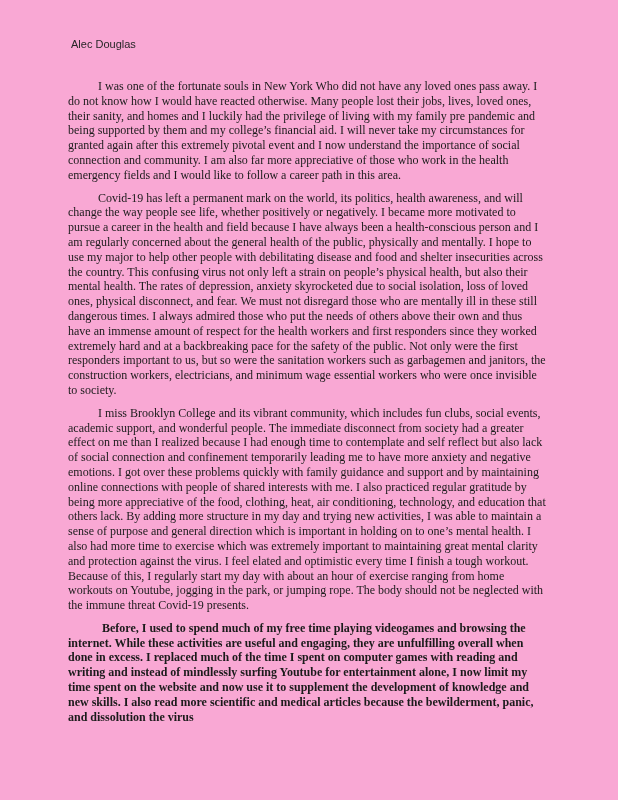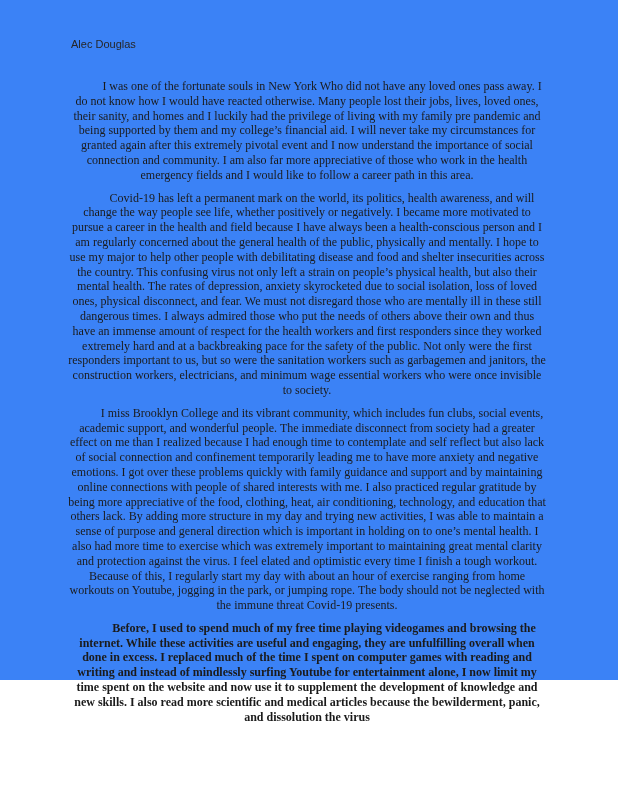--- a/index.html
+++ b/index.html
@@ -9,42 +9,42 @@
   }
   body {
     width: 618px;
     height: 800px;
     overflow: hidden;
     position: relative;
   }
   .page {
     box-sizing: border-box;
     width: 618px;
-    height: 680px;
-    background: #3b82f6;
+    height: 800px;
+    background: #f9a8d4;
     padding: 38px 72px 0 68px;
   }
   .author {
     font-family: "Liberation Sans", "DejaVu Sans", sans-serif;
     font-size: 11px;
     line-height: 13px;
     color: #262626;
     margin: 0 0 0 3px;
   }
   .essay {
     margin-top: 28px;
   }
   .essay p {
     font-family: "Liberation Serif", "DejaVu Serif", serif;
     font-size: 12px;
     line-height: 14.8px;
     color: #1b1b1b;
     margin: 0 0 8px 0;
     text-indent: 30px;
-    text-align: center;
+    text-align: left;
     width: 478px;
   }
   .essay p.indent-extra {
     text-indent: 34px;
     font-weight: bold;
   }
 </style>
 </head>
 <body>
 

